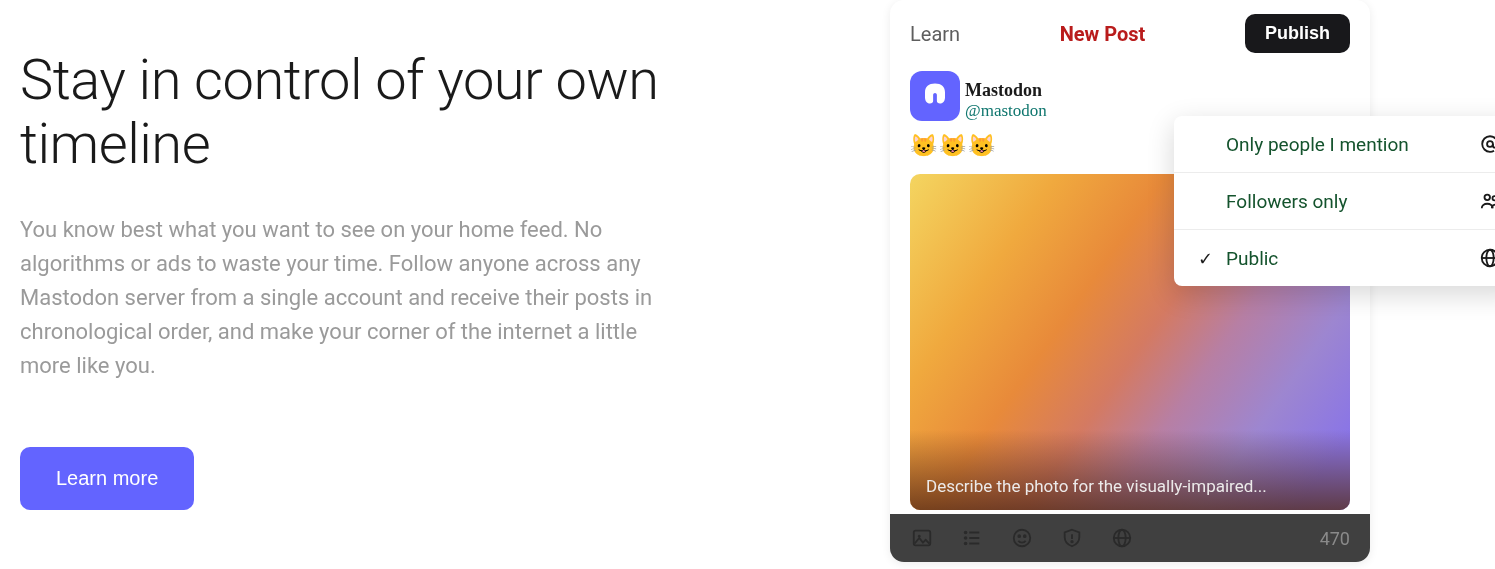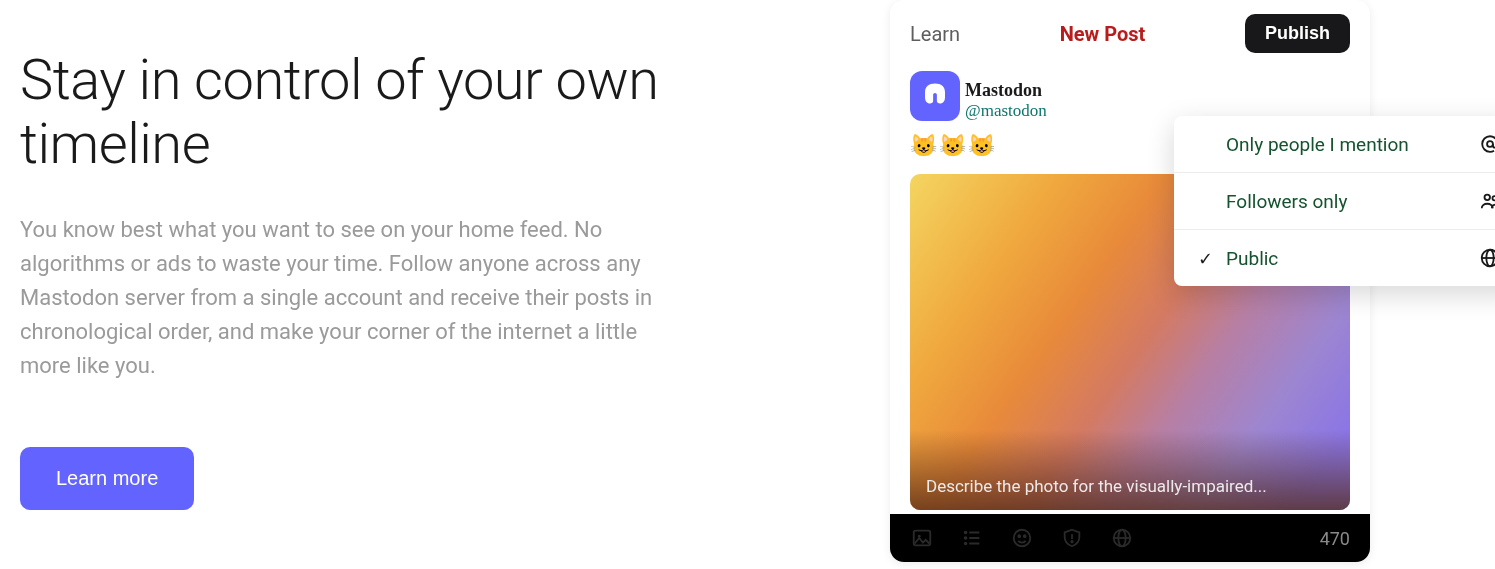--- a/index.html
+++ b/index.html
@@ -134,21 +134,21 @@
   }
   .alt-text-prompt {
     position: absolute;
     left: 16px;
     bottom: 14px;
     color: #eceaea;
     font-size: 17px;
     z-index:2;
   }
   .compose-footer {
-    background: #000000;
+    background: #404040;
     padding: 12px 20px;
     display: flex;
     align-items: center;
     gap: 26px;
   }
   .footer-icon {
     width: 24px;
     height: 24px;
     color: #2a2a2a;
     cursor: pointer;

